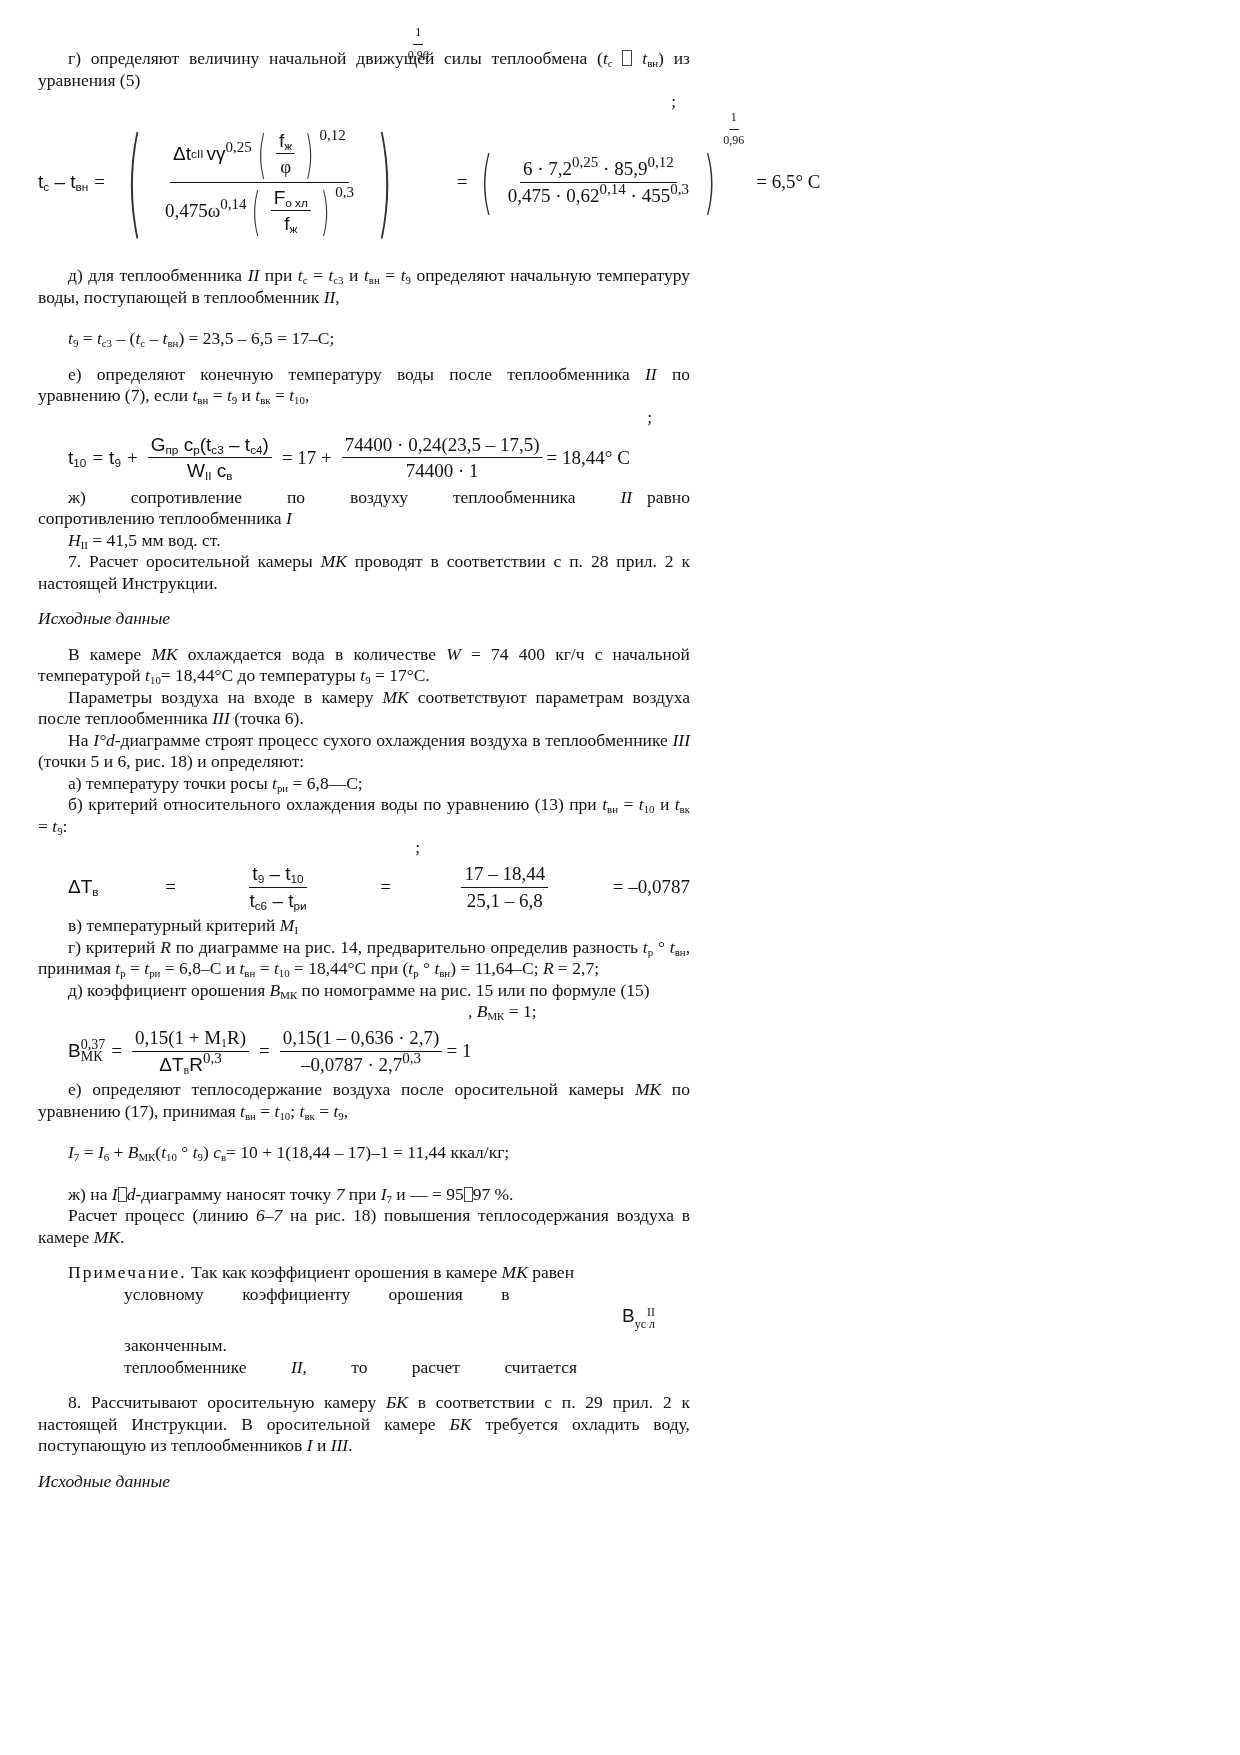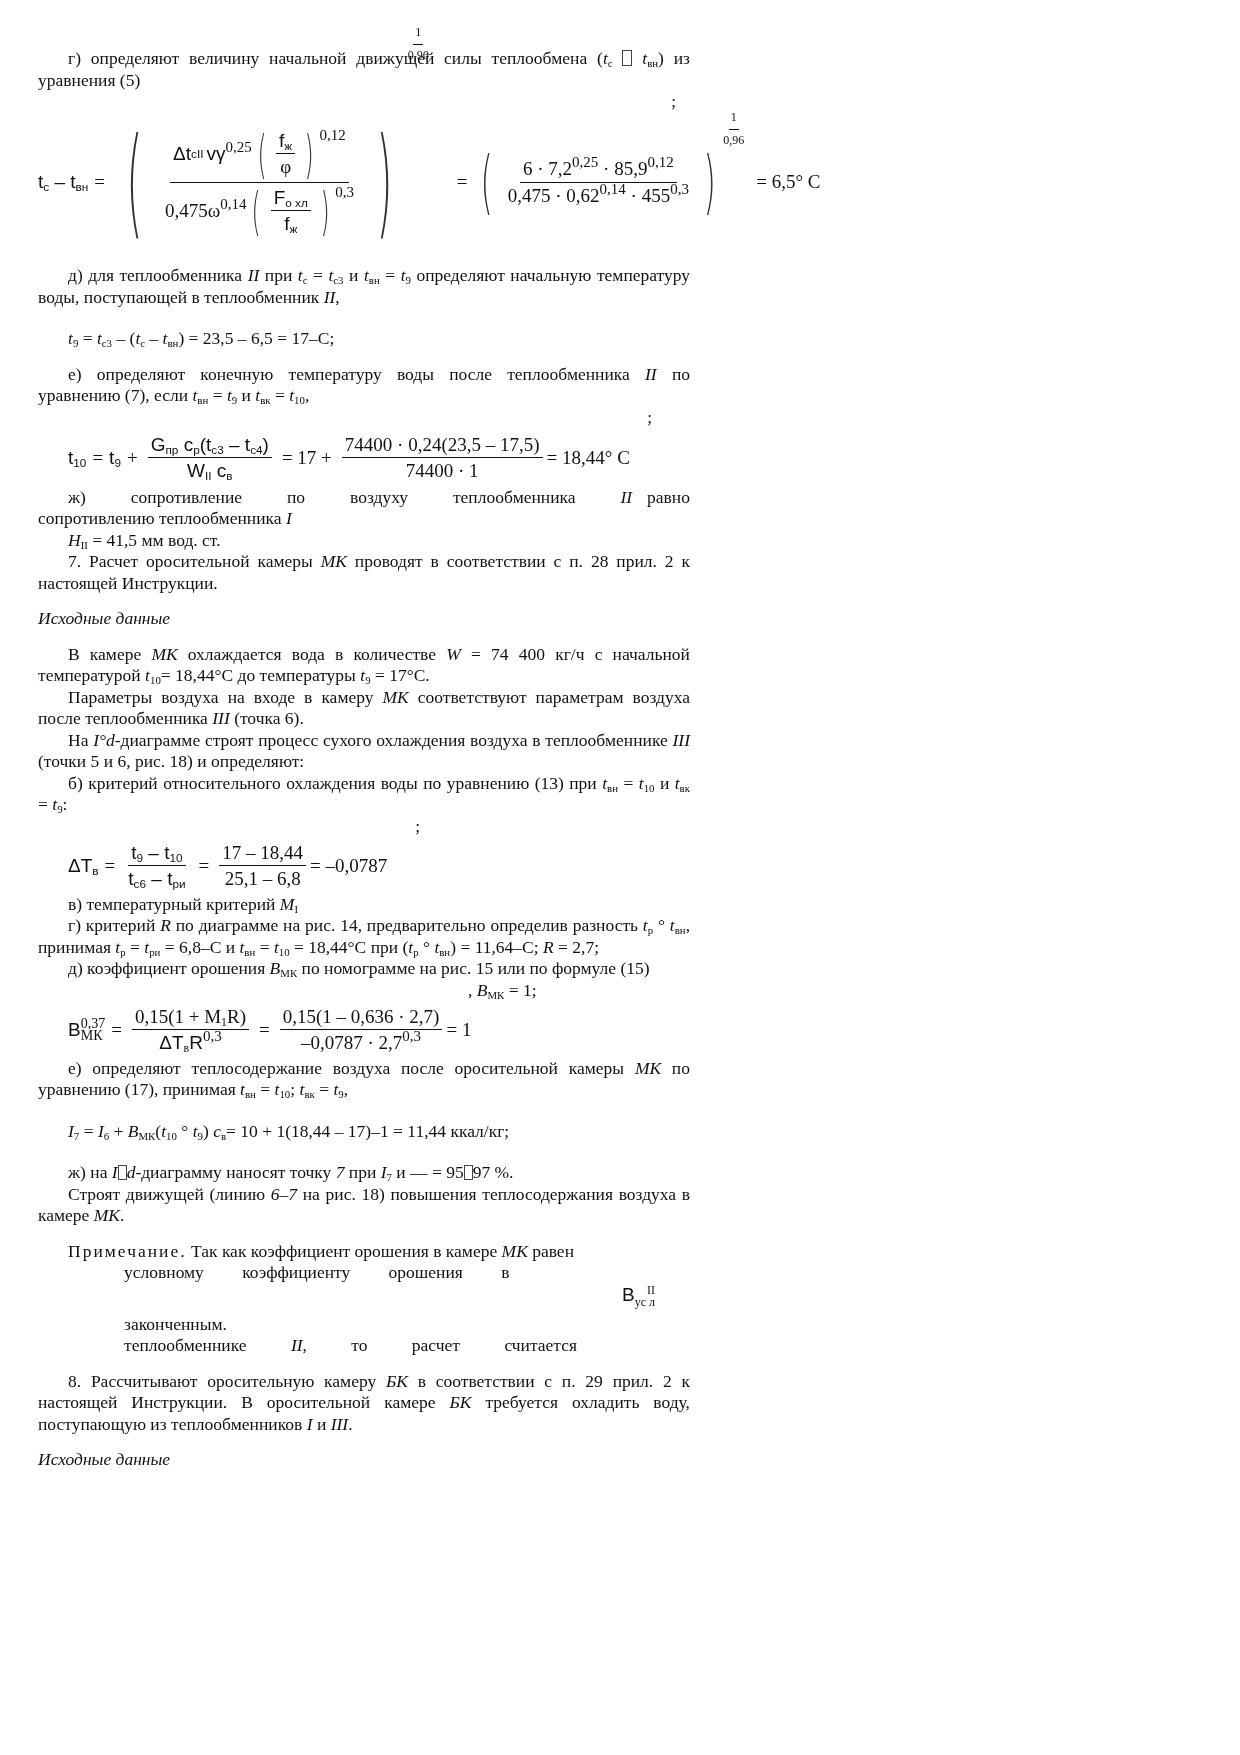--- a/index.html
+++ b/index.html
@@ -122,24 +122,25 @@
   <p class="ind" style="word-spacing:30px;"><span>ж) сопротивление по воздуху теплообменника </span><span class="i">II</span><span style="word-spacing:0;"> равно сопротивлению теплообменника </span><span class="i">I</span></p>
   <p class="ind"><span class="i">H</span><sub>II</sub><span> = 41,5 мм вод. ст.</span></p>
   <p class="ind"><span>7. Расчет оросительной камеры </span><span class="i">МК</span><span> проводят в соответствии с п. 28 прил. 2 к настоящей Инструкции.</span></p>
   <div class="gap14"></div>
   <p class="center">Исходные данные</p>
   <div class="gap14"></div>
 
   <p class="ind"><span>В камере </span><span class="i">МК</span><span> охлаждается вода в количестве </span><span class="i">W</span><span> = 74 400 кг/ч с начальной температурой </span><span class="i">t</span><sub>10</sub><span>= 18,44°С до температуры </span><span class="i">t</span><sub>9</sub><span> = 17°С.</span></p>
   <p class="ind"><span>Параметры воздуха на входе в камеру </span><span class="i">МК</span><span> соответствуют параметрам воздуха после теплообменника </span><span class="i">III</span><span> (точка 6).</span></p>
   <p class="ind"><span>На </span><span class="i">I°d</span><span>-диаграмме строят процесс сухого охлаждения воздуха в теплообменнике </span><span class="i">III</span><span> (точки 5 и 6, рис. 18) и определяют:</span></p>
+  <p class="ind"><span>а) температуру точки росы </span><span class="i">t</span><sub>ри</sub><span> = 6,8—С;</span></p>
   <p class="ind"><span>б) критерий относительного охлаждения воды по уравнению (13) при </span><span class="i">t</span><sub>вн</sub><span> = </span><span class="i">t</span><sub>10</sub><span> и </span><span class="i">t</span><sub>вк</sub><span> = </span><span class="i">t</span><sub>9</sub><span>:</span></p>
   <div class="semi" style="padding-right:270px;">;</div>
 
-  <div class="eq" style="height:56px; padding-left:30px;">
+  <div class="eq" style="height:56px; padding-left:30px;justify-content:space-between;">
     <span class="ms"><span>ΔT</span><sub>в</sub></span>
     <span class="op">=</span>
     <span class="frac">
       <span class="num ms"><span>t</span><sub>9</sub><span> – t</span><sub>10</sub></span>
       <span class="den ms"><span>t</span><sub>с6</sub><span> – t</span><sub>ри</sub></span>
     </span>
     <span class="op">=</span>
     <span class="frac">
       <span class="num">17 – 18,44</span>
       <span class="den">25,1 – 6,8</span>
@@ -169,21 +170,21 @@
       <span class="den"><span>–0,0787 · 2,7</span><span class="pow">0,3</span></span>
     </span>
     <span>= 1</span>
   </div>
 
   <p class="ind"><span>е) определяют теплосодержание воздуха после оросительной камеры </span><span class="i">МК</span><span> по уравнению (17), принимая </span><span class="i">t</span><sub>вн</sub><span> = </span><span class="i">t</span><sub>10</sub><span>; </span><span class="i">t</span><sub>вк</sub><span> = </span><span class="i">t</span><sub>9</sub><span>,</span></p>
   <div class="gap20"></div>
   <p class="ind"><span class="i">I</span><sub>7</sub><span> = </span><span class="i">I</span><sub>6</sub><span> + </span><span class="i">B</span><sub>МК</sub><span>(</span><span class="i">t</span><sub>10</sub><span> ° </span><span class="i">t</span><sub>9</sub><span>) </span><span class="i">c</span><sub>в</sub><span>= 10 + 1(18,44 – 17)–1 = 11,44 ккал/кг;</span></p>
   <div class="gap20"></div>
   <p class="ind"><span>ж) на </span><span class="i">I</span><span style="display:inline-block;width:7px;height:13px;border:1px solid #444;vertical-align:-2px;"></span><span class="i">d</span><span>-диаграмму наносят точку </span><span class="i">7</span><span> при </span><span class="i">I</span><sub>7</sub> и — = 95<span style="display:inline-block;width:7px;height:13px;border:1px solid #444;vertical-align:-2px;"></span>97 %.</p>
-  <p class="ind"><span>Строят движущей (линию </span><span class="i">6–7</span><span> на рис. 18) повышения теплосодержания воздуха в камере </span><span class="i">МК</span><span>.</span></p>
+  <p class="ind"><span>Расчет процесс (линию </span><span class="i">6–7</span><span> на рис. 18) повышения теплосодержания воздуха в камере </span><span class="i">МК</span><span>.</span></p>
   <div class="gap14"></div>
 
   <div>
     <p class="ind"><span class="note-label">Примечание.</span><span> Так как коэффициент орошения в камере </span><span class="i">МК</span> равен</p>
     <p class="note-body" style="word-spacing:34px;">условному коэффициенту орошения в</p>
     <div class="note-body" style="text-align:right; padding-right:35px; height:30px; font-size:19px;"><span class="ms">B</span><span style="display:inline-flex;flex-direction:column;font-size:12px;line-height:12px;vertical-align:middle;">
           <span>II</span>
           <span>ус л</span>
         </span></div>
     <p class="note-body" style="text-align:left;">законченным.</p>

